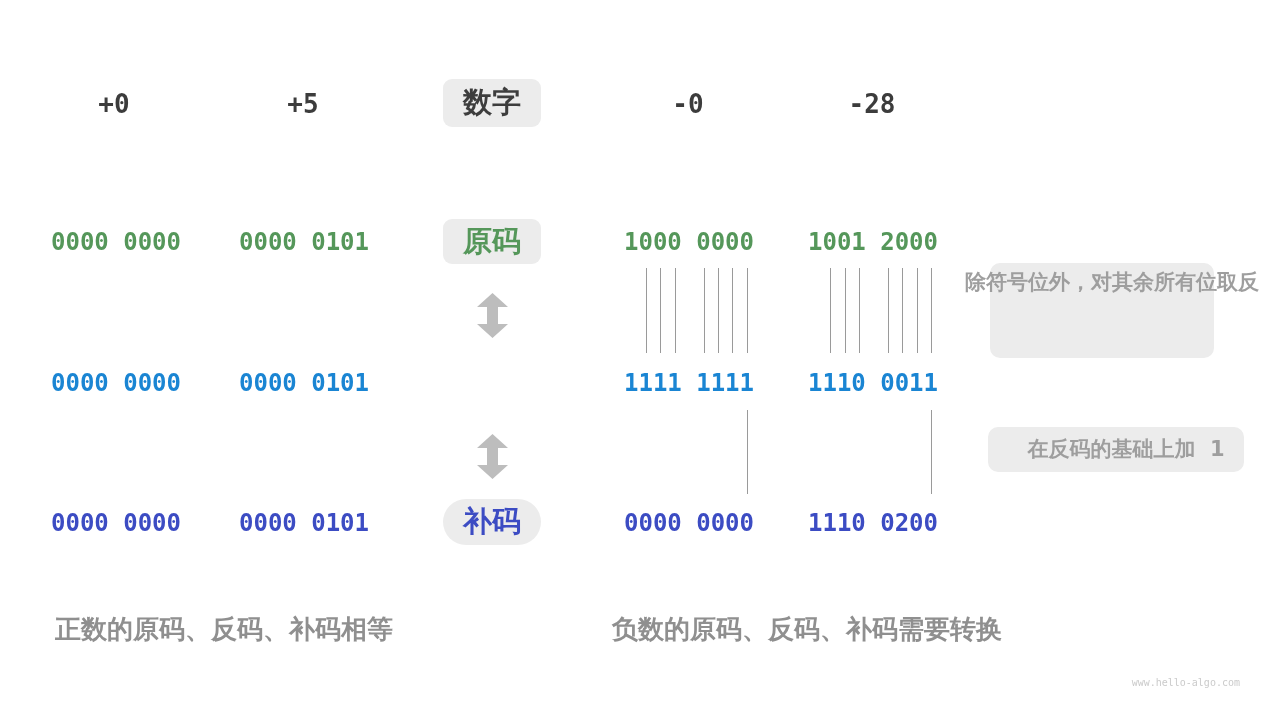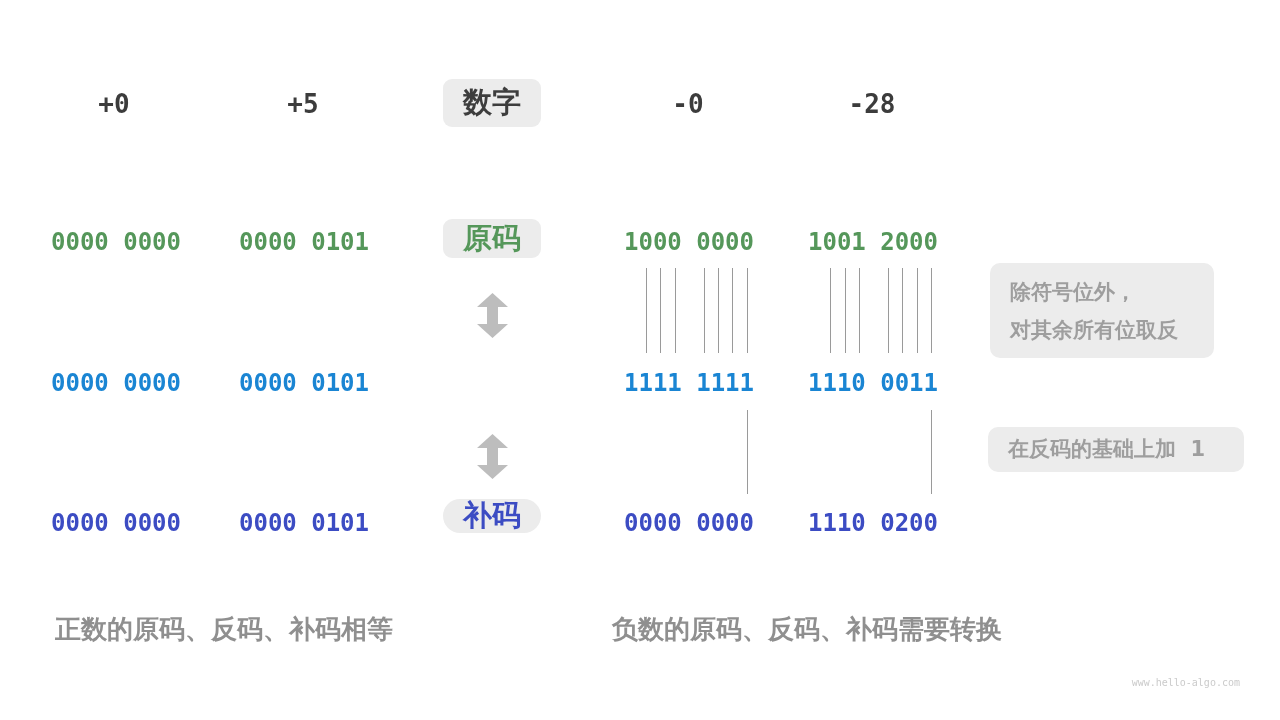--- a/index.html
+++ b/index.html
@@ -20,23 +20,23 @@
   }
   .num.c1{left:114px;} .num.c2{left:303px;} .num.c3{left:688px;} .num.c4{left:872px;}
   
   .tagbox{
     position:absolute;left:443px;width:98px;
     background:#ececec;border-radius:9px;
     display:flex;align-items:center;justify-content:center;
     font-weight:bold;font-size:29px;
   }
   .tag-num {top:79px;height:48px;color:#3d3d3d;}
-  .tag-sign{top:219px;height:39px;color:#55975a;}
+  .tag-sign{top:219px;height:45px;color:#55975a;}
   .tag-ones{top:361px;height:44px;color:#1a85d3;}
-  .tag-twos{top:499px;height:34px;color:#3c4cc3;border-radius:23px;}
+  .tag-twos{top:499px;height:46px;color:#3c4cc3;border-radius:23px;}
   
   .bin{
     position:absolute;
     transform:translateX(-50%);
     font-family:"DejaVu Sans Mono","Liberation Mono",monospace;
     font-weight:bold;font-size:24px;line-height:28px;
     white-space:pre;
   }
   .r1{top:228px;} .r2{top:369px;} .r3{top:509px;}
   .c1{left:116px;} .c2{left:304px;} .c3{left:689px;} .c4{left:873px;text-align:center;}
@@ -48,21 +48,21 @@
   .map{top:268px;height:85px;}
   .carry{top:410px;height:84px;}
   
   .arrow{position:absolute;left:477px;width:31px;height:45px;}
   .arrow.a1{top:293px;} .arrow.a2{top:434px;}
   
   .note{
     position:absolute;
     background:#ececec;border-radius:10px;
     color:#9e9e9e;font-weight:bold;font-size:21px;
-    display:flex;flex-direction:column;justify-content:center;
+    display:flex;flex-direction:row;justify-content:center;
     box-sizing:border-box;white-space:pre;
   }
   .note-invert{left:990px;top:263px;width:224px;height:95px;padding-left:20px;line-height:38px;}
   .note-add{left:988px;top:427px;width:256px;height:45px;padding-left:20px;line-height:45px;}
   
   .caption{
     position:absolute;top:617px;
     font-weight:bold;font-size:26px;line-height:24px;
     color:#8f8f8f;white-space:pre;
   }

